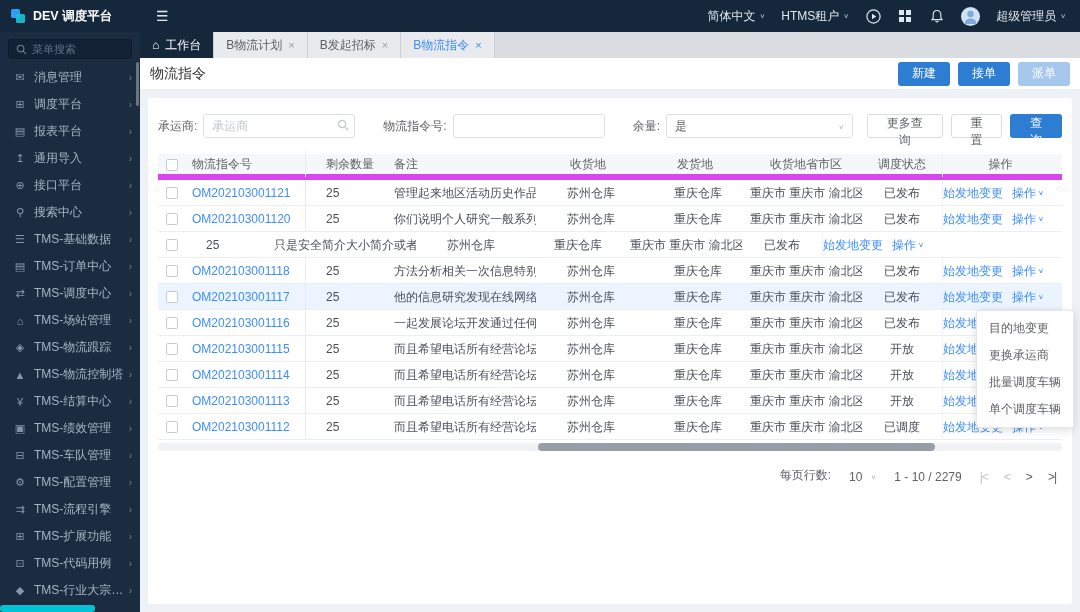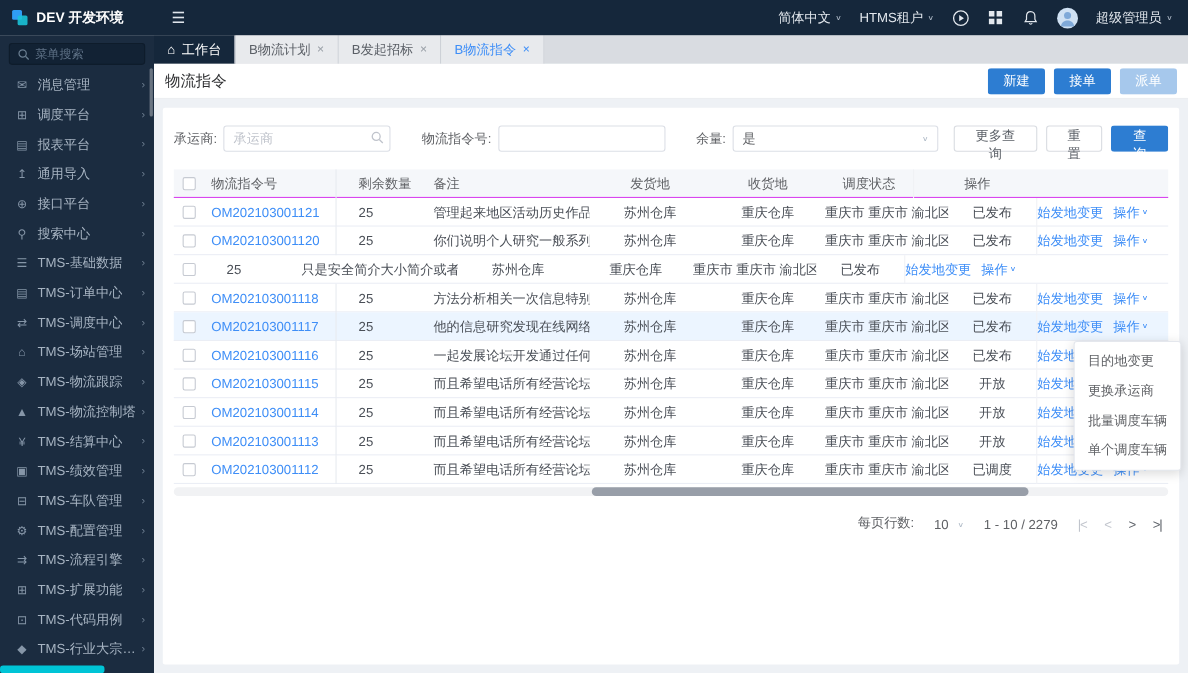--- a/index.html
+++ b/index.html
@@ -64,21 +64,21 @@
   .f-input.no-icon{padding-right:8px;}
   .f-input::placeholder{color:#c0c4cc;}
   .f-search-ic{position:absolute;right:6px;top:5px;}
   .f-select{width:188px;height:24px;border:1px solid #dcdfe6;border-radius:3px;display:flex;align-items:center;justify-content:space-between;padding:0 8px;cursor:pointer;margin-right:14px;}
   .f-spacer{flex:1;}
   .f-btns{display:flex;gap:8px;}
 
   
   .table{flex:none;}
   .tr{display:flex;align-items:center;height:26px;border-bottom:1px solid #ebeef5;}
-  .thead .tr{background:#f5f7fa;border-bottom:1px solid #d946ef;color:var(--txt);}
+  .thead .tr{background:#f5f7fa;border-bottom:6px solid #d946ef;color:var(--txt);}
   .td,.th{flex:none;white-space:nowrap;overflow:hidden;height:26px;line-height:26px;}
   .c-check{width:28px;text-align:center;}
   .c-no{width:120px;padding-left:6px;border-right:1px solid #e8ebf0;}
   .c-div{width:10px;}
   .c-qty{width:70px;padding-left:10px;}
   .c-remark{width:150px;padding-left:8px;}
   .c-from{width:110px;text-align:center;}
   .c-to{width:104px;text-align:center;}
   .c-region{width:112px;text-align:center;}
   .c-status{width:80px;text-align:center;}
@@ -111,21 +111,21 @@
 <div id="app">
 
   <div class="topbar">
     <div class="tb-brand">
       <span class="tb-logo">
         <svg width="16" height="16" viewBox="0 0 16 16">
             <rect x="1" y="1" width="9" height="9" rx="1.5" fill="#2f9df4"></rect>
             <rect x="6" y="6" width="9" height="9" rx="1.5" fill="#19c3d8" opacity="0.9"></rect>
           </svg>
       </span>
-      <span class="tb-title">DEV 开发环境</span>
+      <span class="tb-title">DEV 调度平台</span>
     </div>
     <span class="tb-burger">☰</span>
     <div class="tb-right">
       <span class="tb-item">
         <span>简体中文</span>
           <span class="caret">∨</span>
       </span>
       <span class="tb-item">
         <span>HTMS租户</span>
           <span class="caret">∨</span>
@@ -338,22 +338,23 @@
         </div>
 
         <div class="table">
           <div class="thead" id="table-head">
               <div class="tr">
                 <div class="th c-check"><span class="cb"></span></div>
                 <div class="th c-no">物流指令号</div>
                 <div class="th c-div"></div>
                 <div class="th c-qty">剩余数量</div>
                 <div class="th c-remark">备注</div>
+                <div class="th c-to">收货地</div>
                 <div class="th c-from">发货地</div>
-                <div class="th c-to">收货地</div>
+                <div class="th c-region">收货地省市区</div>
                 <div class="th c-status">调度状态</div>
                 <div class="th c-action">操作</div>
               </div>
             </div>
           <div class="tbody" id="table-body">
               <div class="tr">
                 <div class="td c-check"><span class="cb"></span></div>
                 <div class="td c-no"><a class="lnk">OM202103001121</a></div>
                 <div class="td c-div"></div>
                 <div class="td c-qty">25</div>

